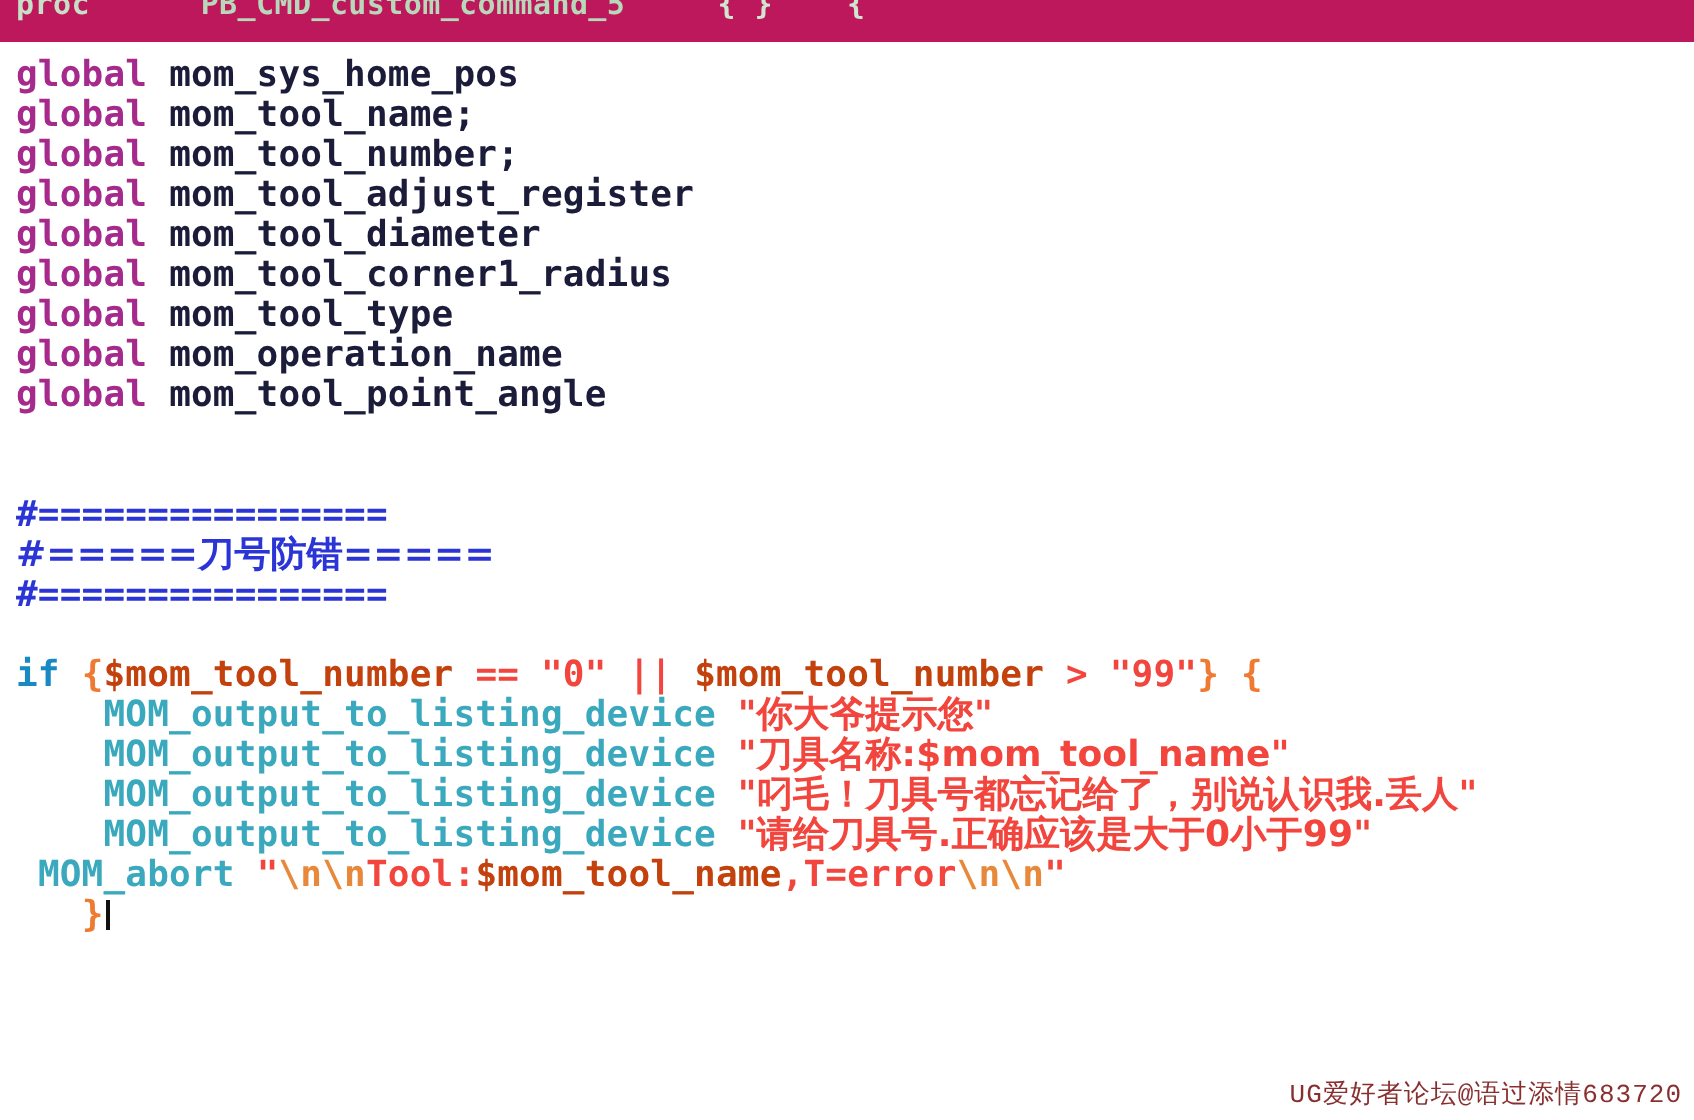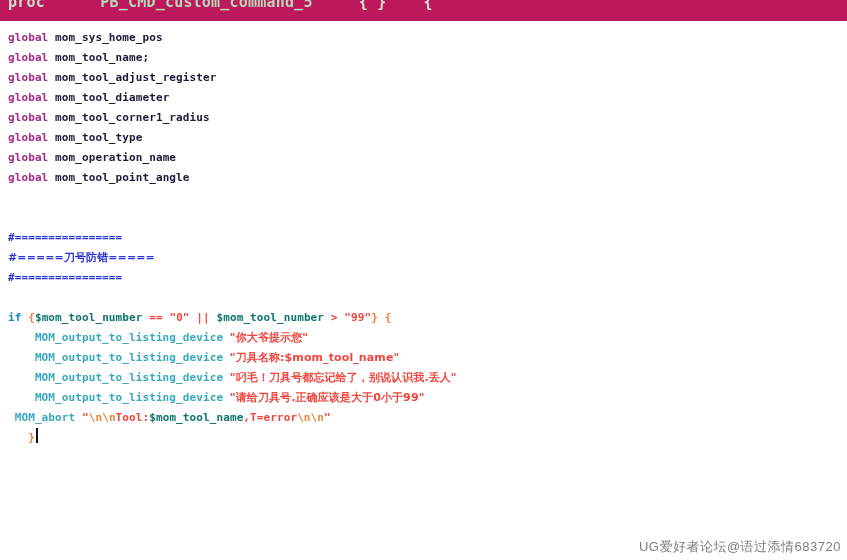--- a/index.html
+++ b/index.html
@@ -47,34 +47,34 @@
     width: 847px;
     height: 505px;
     background: #ffffff;
     padding: 7px 0 0 0;
     box-sizing: border-box;
   }
   .code-line {
     height: 20px;
     line-height: 20px;
     white-space: pre;
-    font-size: 11px;
+    font-size: 18px;
     font-weight: bold;
     padding-left: 8px;
     letter-spacing: 0.1px;
   }
   .code-line.blank { height: 20px; }
 
   
   .t-global   { color: #a52a8c; }
   .t-var      { color: #1b1b3a; }
   .t-comment  { color: #2b35d6; }
   .t-if       { color: #1989c4; margin-top: 42px; }
   .t-brace    { color: #ef7b33; }
-  .t-dollar   { color: #0f766e; }
+  .t-dollar   { color: #c2410c; }
   .t-str      { color: #f2453d; }
   .t-op       { color: #f2453d; }
   .t-cmd      { color: #3aa8bd; }
   .t-esc      { color: #e8883a; }
 
   .cjk { font-family: "DejaVu Sans", "Liberation Sans", sans-serif; font-weight: bold; }
 
   
   .caret {
     display: inline-block;
@@ -83,39 +83,40 @@
     background: #111111;
     vertical-align: -2px;
     margin-left: 1px;
   }
 
   
   #watermark {
     position: absolute;
     right: 6px;
     bottom: 4px;
-    font-family: Liberation Sans, sans-serif;
+    font-family: Liberation Mono, monospace;
     font-size: 13px;
-    color: #737373;
+    color: #7f1d1d;
     letter-spacing: 0.5px;
     white-space: nowrap;
     opacity: 0.92;
   }
 </style>
 </head>
 <body>
 
 <div id="proc-header">
   <div class="hdr-line"><span class="kw">proc</span>      <span class="nm">PB_CMD_custom_command_5</span>     <span class="br">{ }</span>    <span class="br">{</span></div>
 </div>
 
 <div id="code-area">
 
   <div class="code-line"><span class="t-global">global</span> <span class="t-var">mom_sys_home_pos</span></div>
   <div class="code-line"><span class="t-global">global</span> <span class="t-var">mom_tool_name;</span></div>
+  <div class="code-line"><span class="t-global">global</span> <span class="t-var">mom_tool_number;</span></div>
   <div class="code-line"><span class="t-global">global</span> <span class="t-var">mom_tool_adjust_register</span></div>
   <div class="code-line"><span class="t-global">global</span> <span class="t-var">mom_tool_diameter</span></div>
   <div class="code-line"><span class="t-global">global</span> <span class="t-var">mom_tool_corner1_radius</span></div>
   <div class="code-line"><span class="t-global">global</span> <span class="t-var">mom_tool_type</span></div>
   <div class="code-line"><span class="t-global">global</span> <span class="t-var">mom_operation_name</span></div>
   <div class="code-line"><span class="t-global">global</span> <span class="t-var">mom_tool_point_angle</span></div>
 
   <div class="code-line blank">&nbsp;</div>
   <div class="code-line blank">&nbsp;</div>
 

